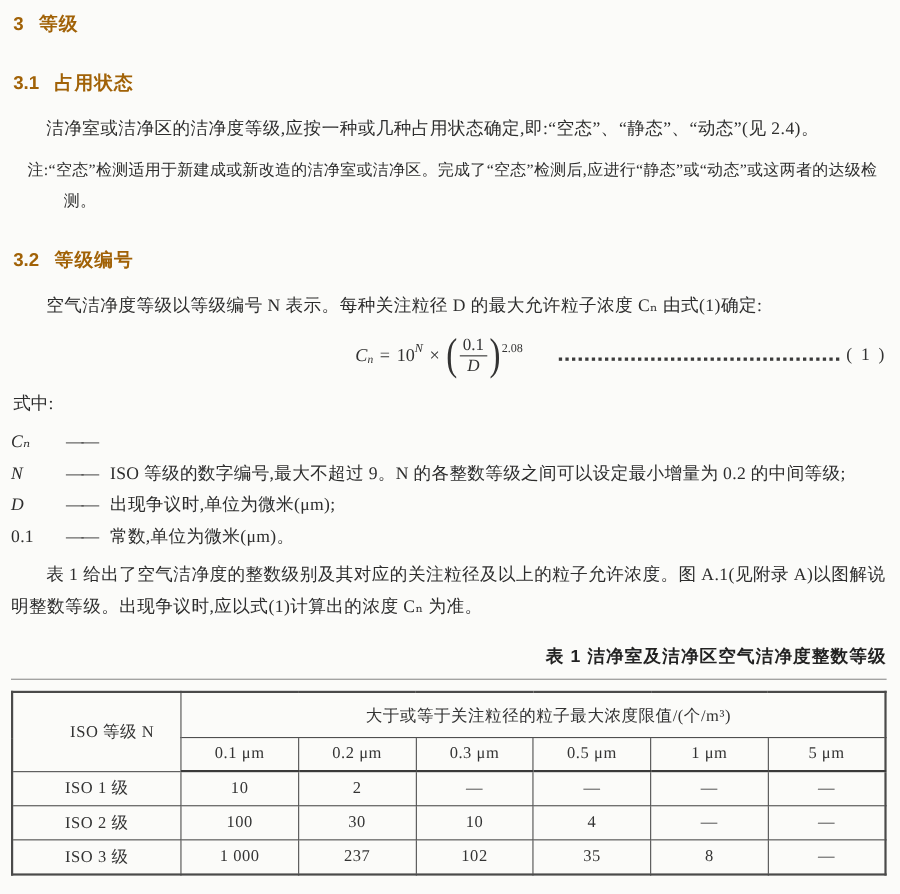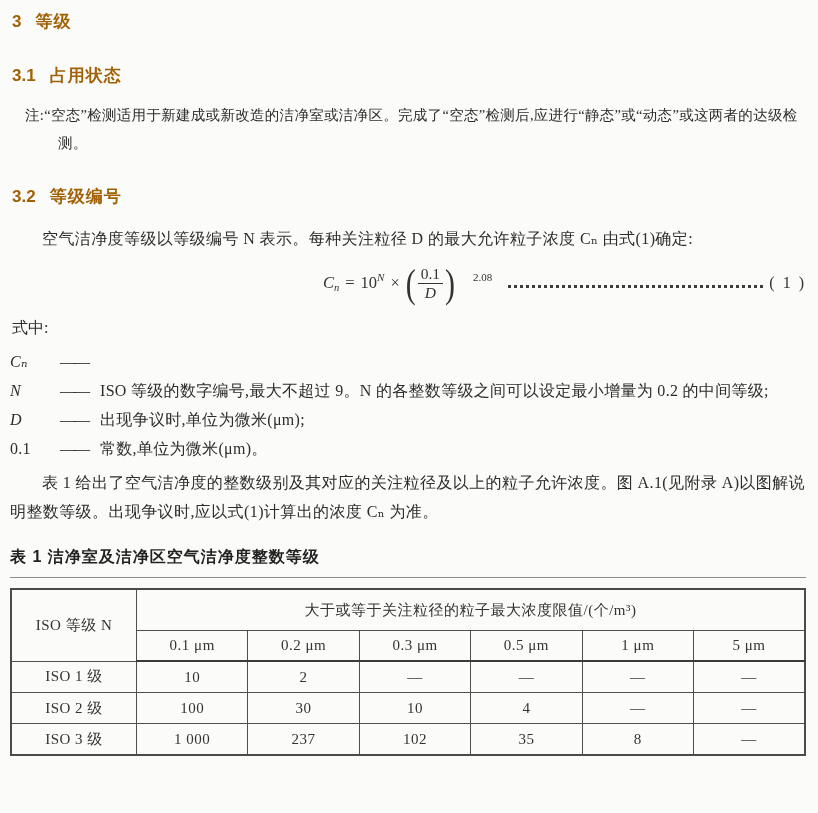--- a/index.html
+++ b/index.html
@@ -80,21 +80,21 @@
   }
   .frac .num { display: block; line-height: 18px; padding: 0 3px; }
   .frac .den {
     display: block;
     line-height: 18px;
     border-top: 1.5px solid #333;
     width: 100%;
     text-align: center;
     font-style: italic;
   }
-  .outer-exp { font-size: 11px; position: relative; top: -15px; left: 18px; font-style: normal !important; }
+  .outer-exp { font-size: 11px; position: relative; top: -15px; left: 1px; font-style: normal !important; }
   .dots {
     flex: 1;
     height: 0;
     border-bottom: 3px dotted #3c3c3c;
     margin: 6px 6px 0 34px;
   }
   .eqno { white-space: nowrap; font-size: 16px; color: #333; letter-spacing: 2px; }
   .where-label { margin: 8px 0 0 2px; line-height: 20px; }
   
   .def-list { margin-top: 9px; }
@@ -107,21 +107,21 @@
   .def .dash { width: 40px; flex: none; letter-spacing: -2px; }
   .def .text { flex: 1; }
   .closing-para {
     margin: 5px 0 0 0;
     text-indent: 2em;
     line-height: 29px;
     letter-spacing: 0.4px;
   }
   .table-title {
     margin-top: 21px;
-    text-align: left;
+    text-align: right;
     font-family: "Liberation Sans", "DejaVu Sans", sans-serif;
     font-weight: bold;
     font-size: 16px;
     color: #222;
     letter-spacing: 1px;
   }
   .table-rule {
     border: none;
     border-top: 1px solid #8d8d8d;
     margin: 9px 0 0 0;
@@ -135,38 +135,39 @@
     text-align: center;
     border: 2px solid #4a4a4a;
     color: #333;
   }
   .iso-table th, .iso-table td {
     border: 1px solid #4f4f4f;
     font-weight: normal;
     padding: 0;
     letter-spacing: 0.5px;
   }
-  .iso-table thead tr.span-row th { height: 40px; }
+  .iso-table thead tr.span-row th { height: 40px; padding-left: 28px; }
   .iso-table thead tr.size-row th { height: 29px; border-bottom: 2.5px solid #3a3a3a; }
   .iso-table th.corner { width: 124px; font-style: normal; }
   .iso-table tbody th, .iso-table tbody td { height: 30px; }
 </style>
 </head>
 <body>
 
 <div class="page">
 
   <div class="heading" id="sec-3-title">
     <span class="sec-num">3</span><span>等级</span>
   </div>
 
   <div class="heading" id="sec-31-title">
     <span class="sec-num">3.1</span><span>占用状态</span>
   </div>
 
+  <p class="body-para">洁净室或洁净区的洁净度等级,应按一种或几种占用状态确定,即:“空态”、“静态”、“动态”(见 2.4)。</p>
 
   <p class="note-para"><span>注:</span><span>“空态”检测适用于新建成或新改造的洁净室或洁净区。完成了“空态”检测后,应进行“静态”或“动态”或这两者的达级检测。</span></p>
 
   <div class="heading" id="sec-32-title">
     <span class="sec-num">3.2</span><span>等级编号</span>
   </div>
 
   <p class="body-para">空气洁净度等级以等级编号 N 表示。每种关注粒径 D 的最大允许粒子浓度 Cₙ 由式(1)确定:</p>
 
   <div class="formula-row">

